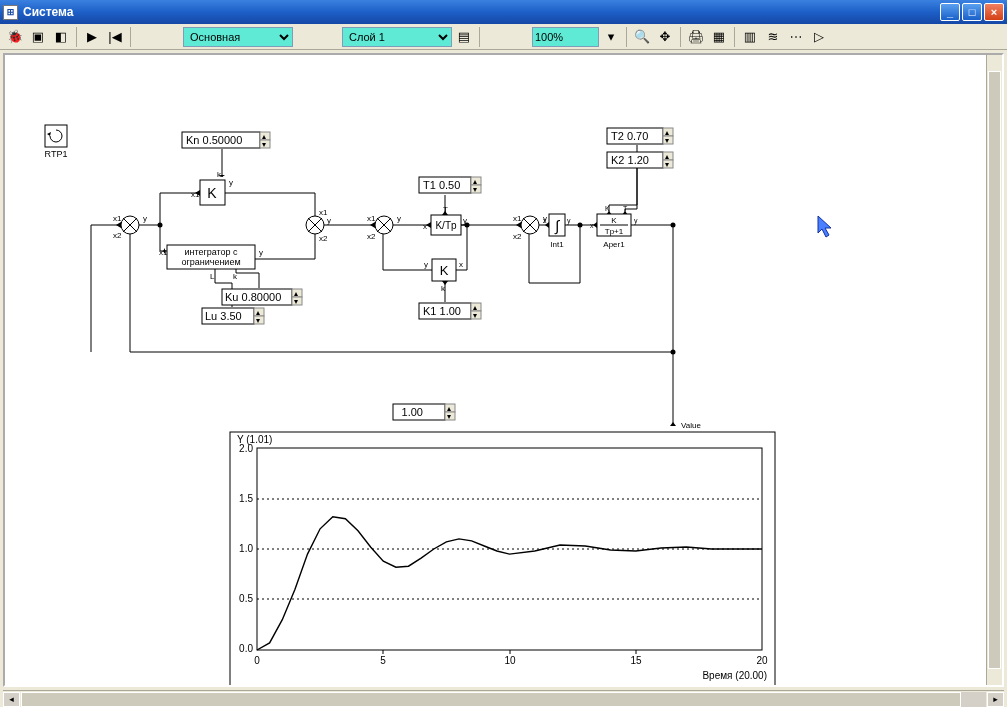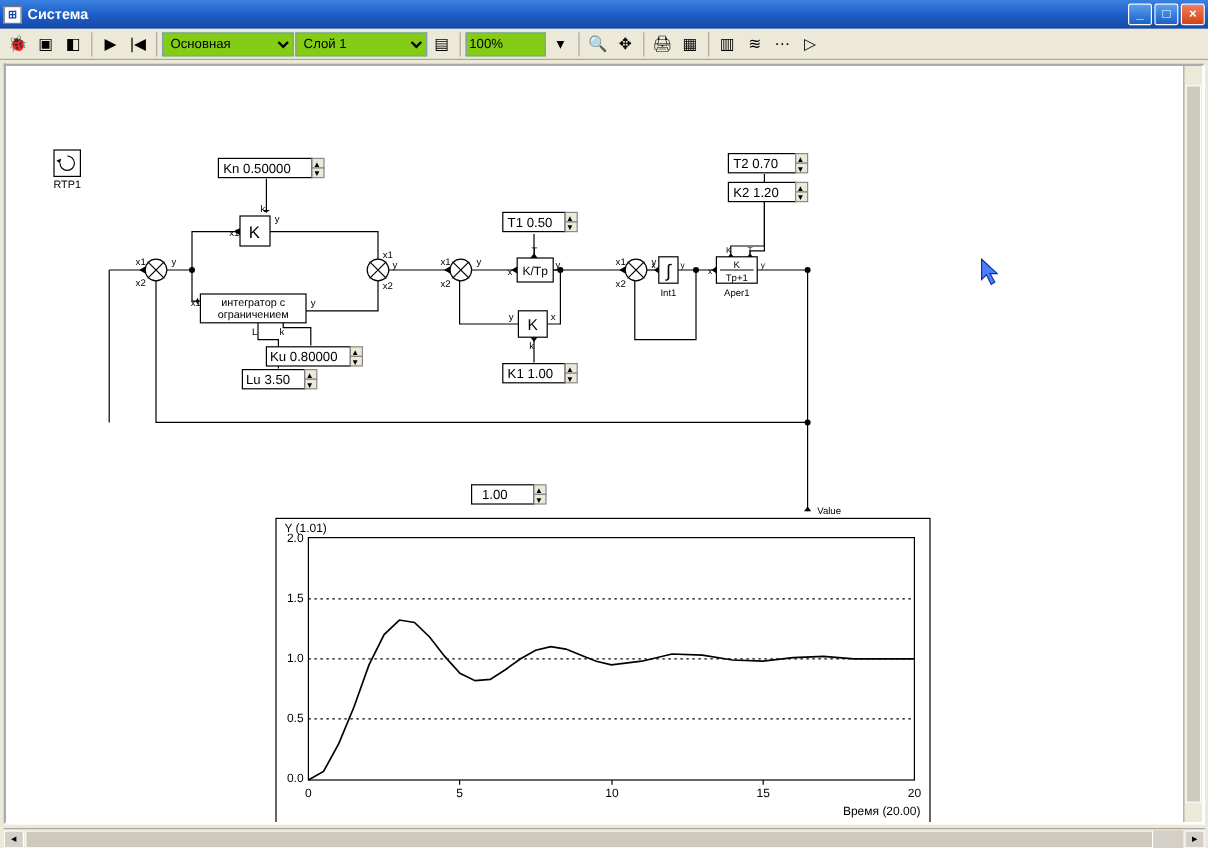--- a/index.html
+++ b/index.html
@@ -9,21 +9,21 @@
   .titlebar .icon { width:15px; height:15px; background:#fff; border:1px solid #777; margin-right:5px; display:inline-block; font-size:9px; text-align:center; line-height:13px; color:#1648a6;}
   .titlebar .title { flex:1; }
   .winbtns { display:flex; gap:2px; }
   .winbtn { width:20px; height:18px; border:1px solid #fff; border-radius:2px; display:flex; align-items:center; justify-content:center; font-weight:bold; font-size:11px; cursor:pointer;}
   .winbtn.min,.winbtn.max { background:linear-gradient(#5aa0f0,#1960c9); color:#fff;}
   .winbtn.close { background:linear-gradient(#f08060,#d44016); color:#fff; }
 
   .toolbar { height:26px; background:#ece9d8; border-bottom:1px solid #aca899; display:flex; align-items:center; padding:2px 4px; gap:1px; }
   .sep { width:1px; height:20px; background:#aca899; margin:0 3px;}
   .tb-btn { width:22px; height:22px; border:1px solid transparent; display:flex; align-items:center; justify-content:center; cursor:pointer; font-size:13px; }
-  .tb-select { height:20px; border:1px solid #7f9db9; background:#84cc16; font-size:11px; padding:0 2px; }
+  .tb-select { height:20px; border:1px solid #7f9db9; background:#5eead4; font-size:11px; padding:0 2px;margin-left:48px; }
 
   .workspace { flex:1; background:#ece9d8; display:flex; flex-direction:column; }
   .canvas-wrap { flex:1; margin:3px; border:2px inset #fff; background:#fff; position:relative; overflow:hidden;}
   .scroll-v { position:absolute; right:0; top:0; bottom:0; width:16px; background:#ece9d8; border-left:1px solid #aca899;}
   .scroll-v .thumb { position:absolute; top:16px; bottom:16px; left:1px; right:1px; background:#cdcabb; border:1px solid #fff;}
   .hscroll { height:17px; background:#ece9d8; border-top:1px solid #aca899; display:flex; align-items:center; margin:0 3px;}
   .hscroll .arrow { width:17px; height:15px; background:#d4d0c8; border:1px solid #fff; display:flex; align-items:center; justify-content:center; font-size:9px;}
   .hscroll .track { flex:1; height:15px; background:#d4d0c8; margin:0 1px; position:relative;}
   .hscroll .thumb { position:absolute; left:0; width:940px; top:0; bottom:0; background:#cdcabb; border:1px solid #fff;}
 

